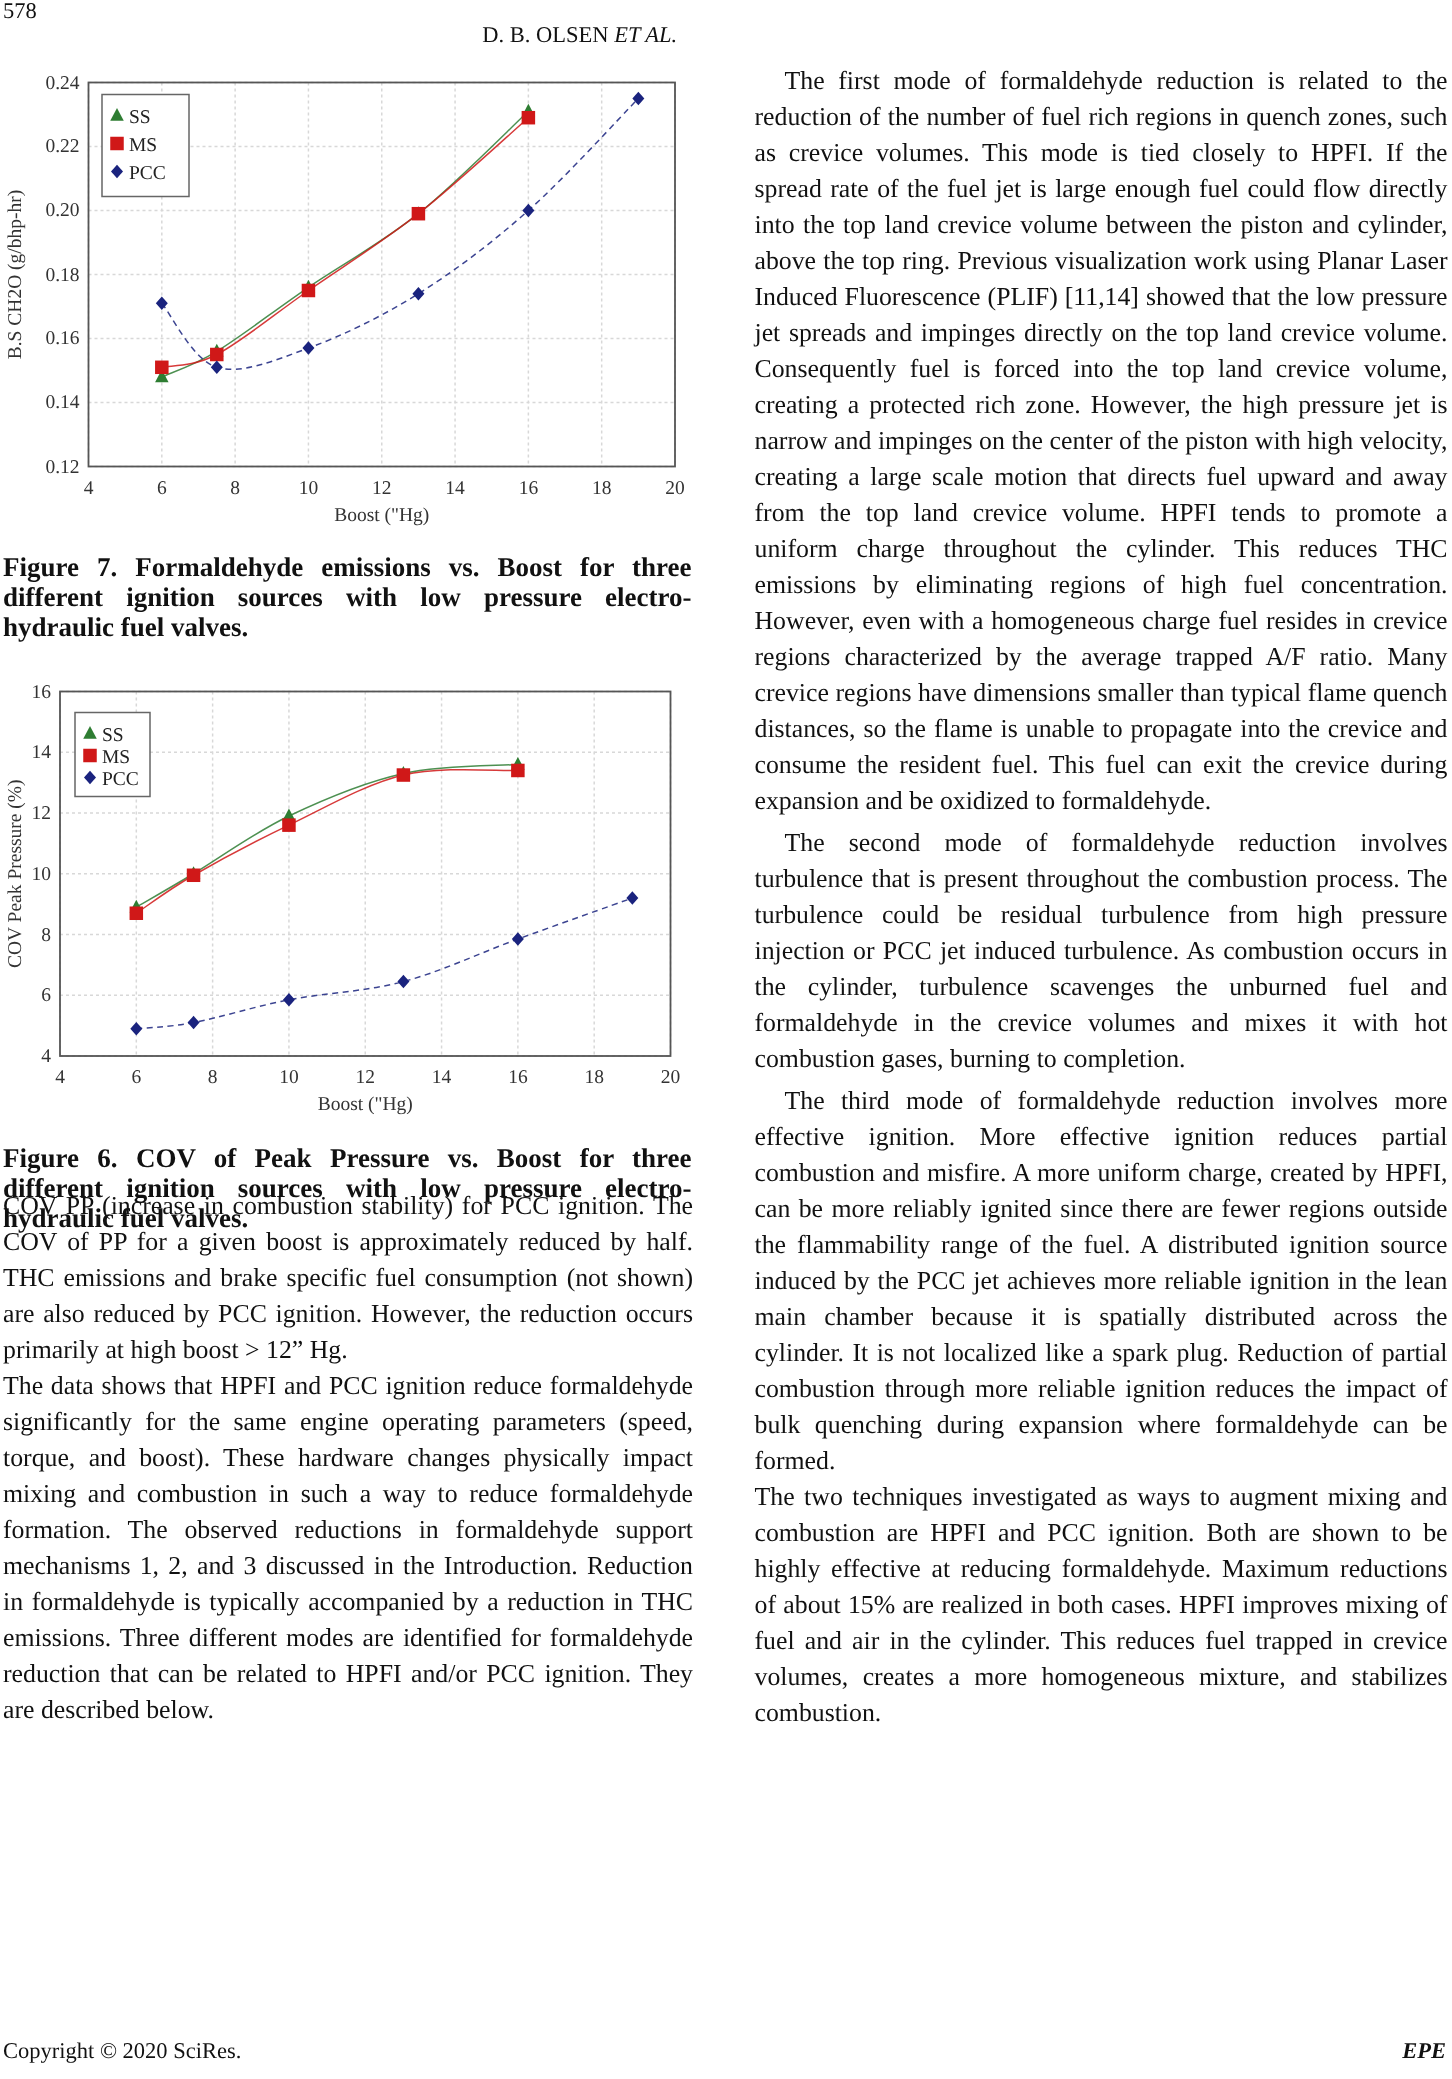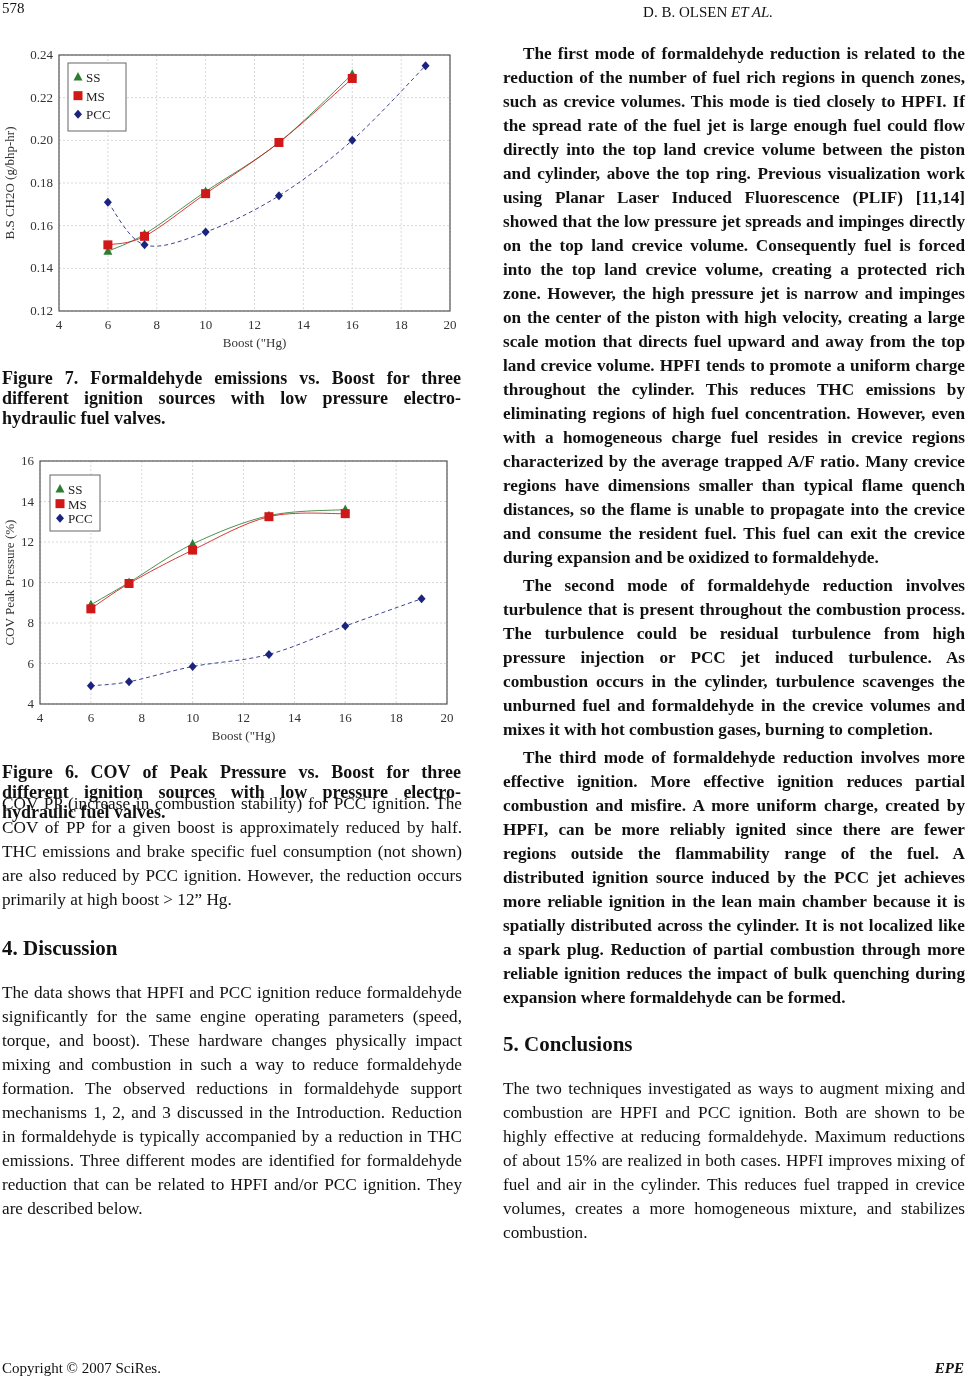--- a/index.html
+++ b/index.html
@@ -1,29 +1,29 @@
 <!DOCTYPE html>
 <html><head>
 <meta charset="utf-8">
 <style>
   html, body { margin: 0; padding: 0; background: #ffffff; }
   body { width: 968px; height: 1386px; position: relative; overflow: hidden;
          font-family: "Liberation Serif", "DejaVu Serif", serif; color: #111; }
   .header { position: absolute; top: 0; left: 0; width: 968px; height: 22px; font-size: 15px; }
   .page-num { position: absolute; left: 2px; top: 0; }
-  .running-head { position: absolute; left: 0; width: 773px; top: 4px; text-align: right; }
+  .running-head { position: absolute; left: 0; width: 773px; top: 16px; text-align: center; }
   .running-head i { font-style: italic; }
   .col { position: absolute; }
   .col-left { left: 2px; width: 460px; }
   .col-right { left: 503px; width: 462px; }
   .chart { position: absolute; background: #ffffff; }
   .caption { position: absolute; left: 2px; width: 459px; font-weight: bold; font-size: 18px;
              line-height: 20px; text-align: justify; text-align-last: left; }
   .body-text { font-size: 17.2px; line-height: 24px; text-align: justify; margin: 0; }
-  .indent { text-indent: 20px; font-weight: bold; }
+  .indent { text-indent: 20px; }
   .heading { font-weight: bold; font-size: 21px; margin: 0; }
   .footer { position: absolute; top: 1360px; left: 0; width: 968px; font-size: 15px; }
   .footer-left { position: absolute; left: 2px; }
   .footer-right { position: absolute; right: 4px; font-weight: bold; font-style: italic; }
   svg text { font-family: "Liberation Serif", "DejaVu Serif", serif; }
 </style>
 </head>
 <body>
 
 <div class="header">
@@ -179,28 +179,26 @@
         <text x="68" y="60.666666666666664" font-size="13" fill="#222">MS</text>
         <polygon points="60,65.83333333333333 64,70.33333333333333 60,74.83333333333333 56,70.33333333333333" fill="#1a237e"></polygon>
         <text x="68" y="75.33333333333333" font-size="13" fill="#222">PCC</text>
       </g>
     </svg>
 </div>
 <div class="caption" style="top:762px;">Figure 6. COV of Peak Pressure vs. Boost for three different ignition sources with low pressure electro-hydraulic fuel valves.</div>
 
 <div class="col col-left" style="top:792px;">
   <p class="body-text">COV PP (increase in combustion stability) for PCC ignition. The COV of PP for a given boost is approximately reduced by half. THC emissions and brake specific fuel consumption (not shown) are also reduced by PCC ignition. However, the reduction occurs primarily at high boost &gt; 12” Hg.</p>
-  <h2 class="heading" style="margin-top:24px;margin-bottom:20px;">4. Discussion</h2>
   <p class="body-text">The data shows that HPFI and PCC ignition reduce formaldehyde significantly for the same engine operating parameters (speed, torque, and boost). These hardware changes physically impact mixing and combustion in such a way to reduce formaldehyde formation. The observed reductions in formaldehyde support mechanisms 1, 2, and 3 discussed in the Introduction. Reduction in formaldehyde is typically accompanied by a reduction in THC emissions. Three different modes are identified for formaldehyde reduction that can be related to HPFI and/or PCC ignition. They are described below.</p>
 </div>
 
 <div class="col col-right" style="top:42px;">
   <p class="body-text indent">The first mode of formaldehyde reduction is related to the reduction of the number of fuel rich regions in quench zones, such as crevice volumes. This mode is tied closely to HPFI. If the spread rate of the fuel jet is large enough fuel could flow directly into the top land crevice volume between the piston and cylinder, above the top ring. Previous visualization work using Planar Laser Induced Fluorescence (PLIF) [11,14] showed that the low pressure jet spreads and impinges directly on the top land crevice volume. Consequently fuel is forced into the top land crevice volume, creating a protected rich zone. However, the high pressure jet is narrow and impinges on the center of the piston with high velocity, creating a large scale motion that directs fuel upward and away from the top land crevice volume. HPFI tends to promote a uniform charge throughout the cylinder. This reduces THC emissions by eliminating regions of high fuel concentration. However, even with a homogeneous charge fuel resides in crevice regions characterized by the average trapped A/F ratio. Many crevice regions have dimensions smaller than typical flame quench distances, so the flame is unable to propagate into the crevice and consume the resident fuel. This fuel can exit the crevice during expansion and be oxidized to formaldehyde.</p>
   <p class="body-text indent" style="margin-top:4px;">The second mode of formaldehyde reduction involves turbulence that is present throughout the combustion process. The turbulence could be residual turbulence from high pressure injection or PCC jet induced turbulence. As combustion occurs in the cylinder, turbulence scavenges the unburned fuel and formaldehyde in the crevice volumes and mixes it with hot combustion gases, burning to completion.</p>
   <p class="body-text indent" style="margin-top:4px;">The third mode of formaldehyde reduction involves more effective ignition. More effective ignition reduces partial combustion and misfire. A more uniform charge, created by HPFI, can be more reliably ignited since there are fewer regions outside the flammability range of the fuel. A distributed ignition source induced by the PCC jet achieves more reliable ignition in the lean main chamber because it is spatially distributed across the cylinder. It is not localized like a spark plug. Reduction of partial combustion through more reliable ignition reduces the impact of bulk quenching during expansion where formaldehyde can be formed.</p>
-  <h2 class="heading" style="margin-top:22px;margin-bottom:20px;">5. Conclusions</h2>
   <p class="body-text">The two techniques investigated as ways to augment mixing and combustion are HPFI and PCC ignition. Both are shown to be highly effective at reducing formaldehyde. Maximum reductions of about 15% are realized in both cases. HPFI improves mixing of fuel and air in the cylinder. This reduces fuel trapped in crevice volumes, creates a more homogeneous mixture, and stabilizes combustion.</p>
 </div>
 
 <div class="footer">
-  <span class="footer-left">Copyright © 2007 SciRes.</span>
+  <span class="footer-left">Copyright © 2020 SciRes.</span>
   <span class="footer-right">EPE</span>
 </div>
 
 </body></html>

